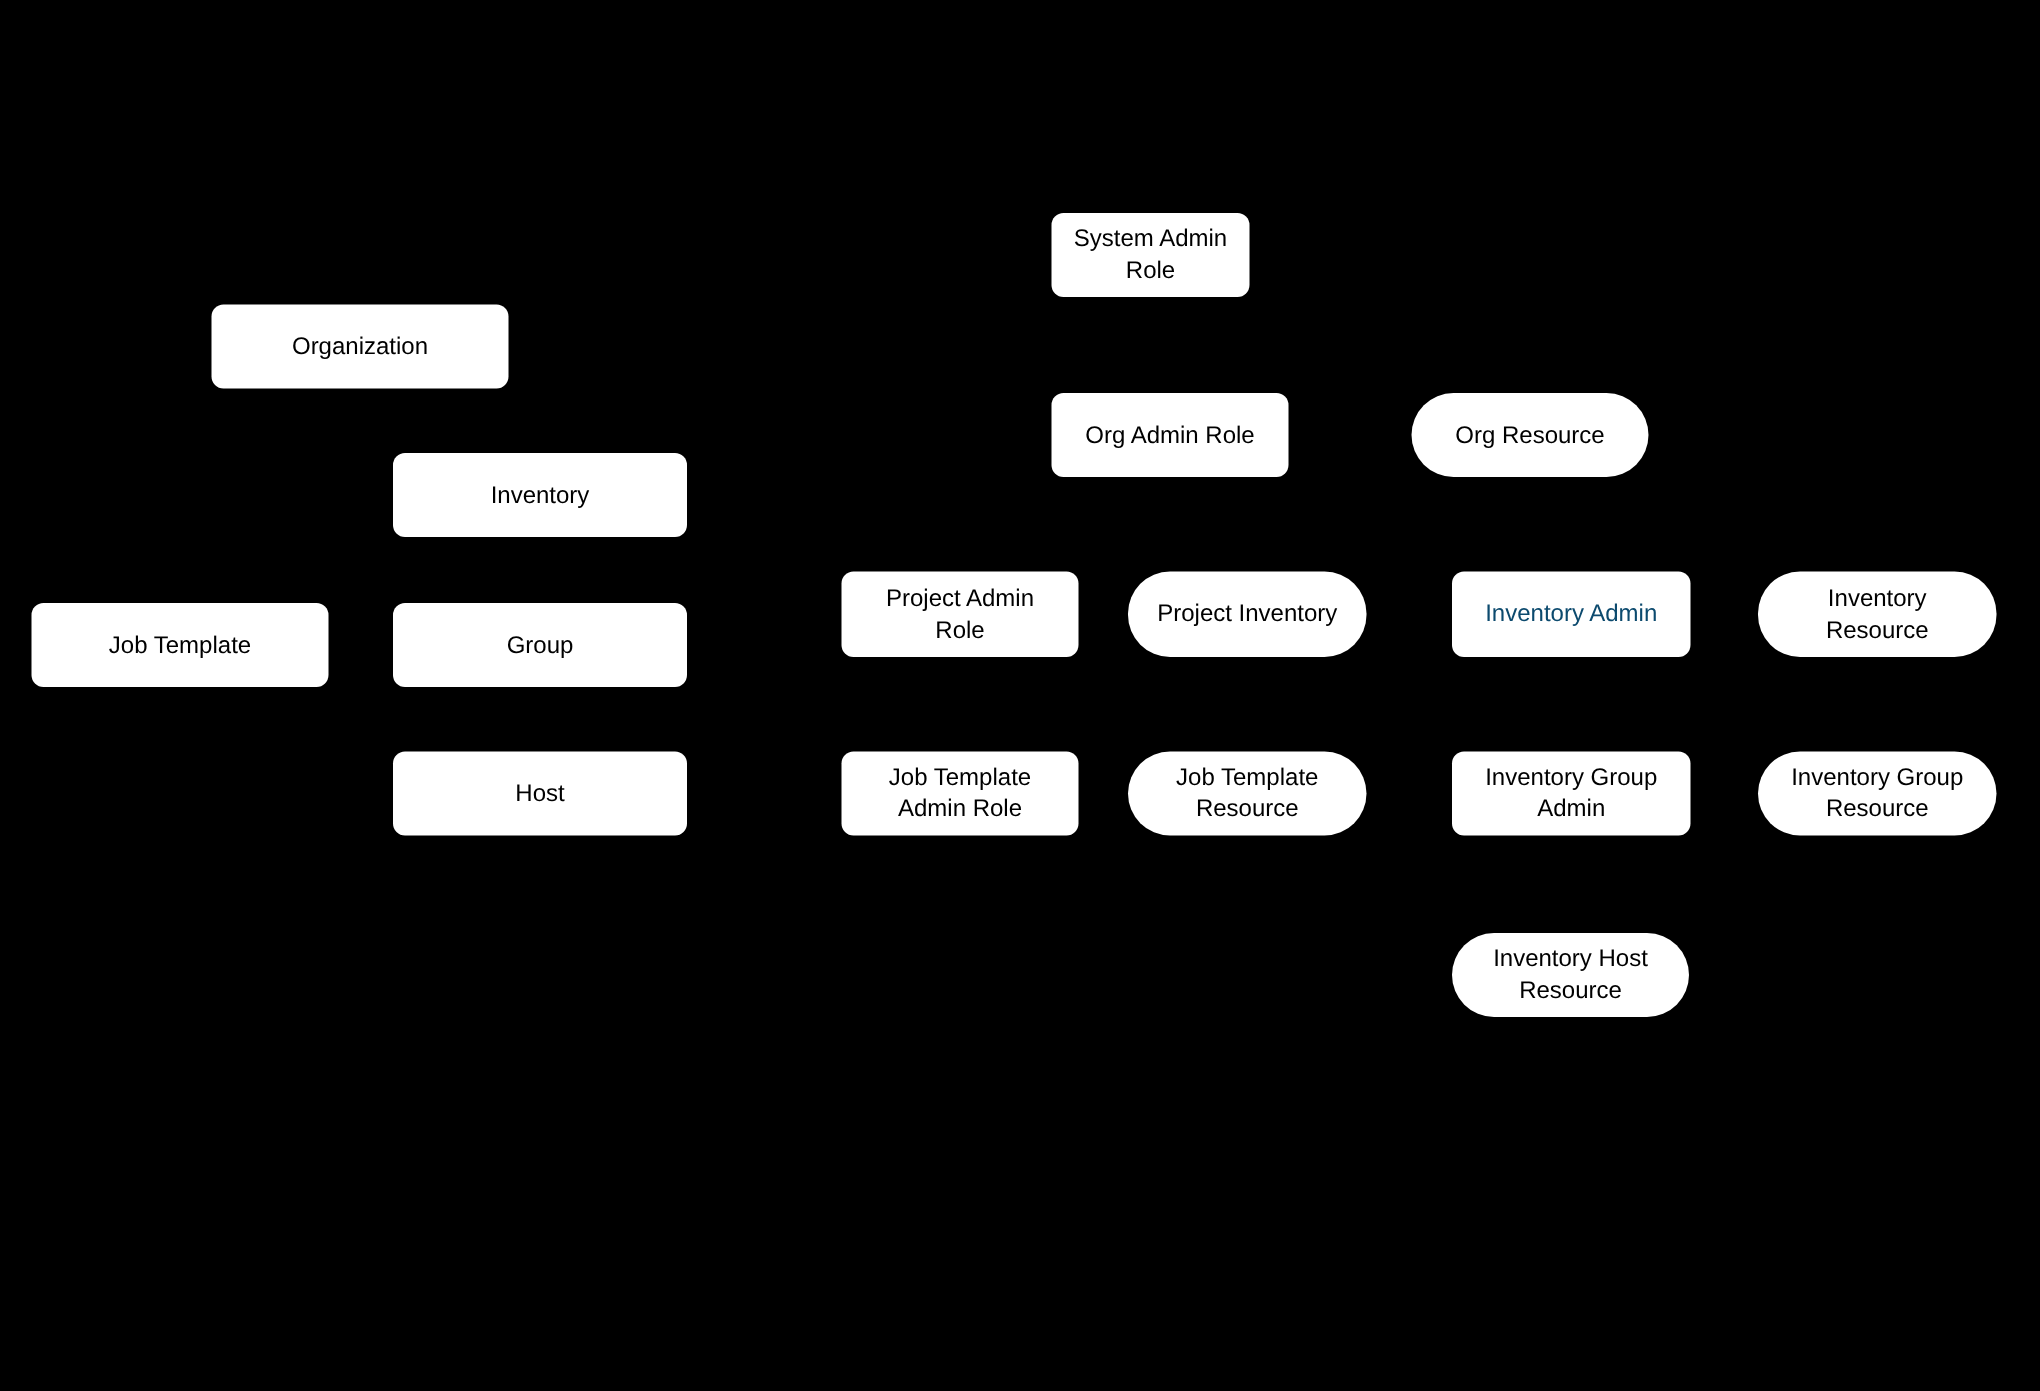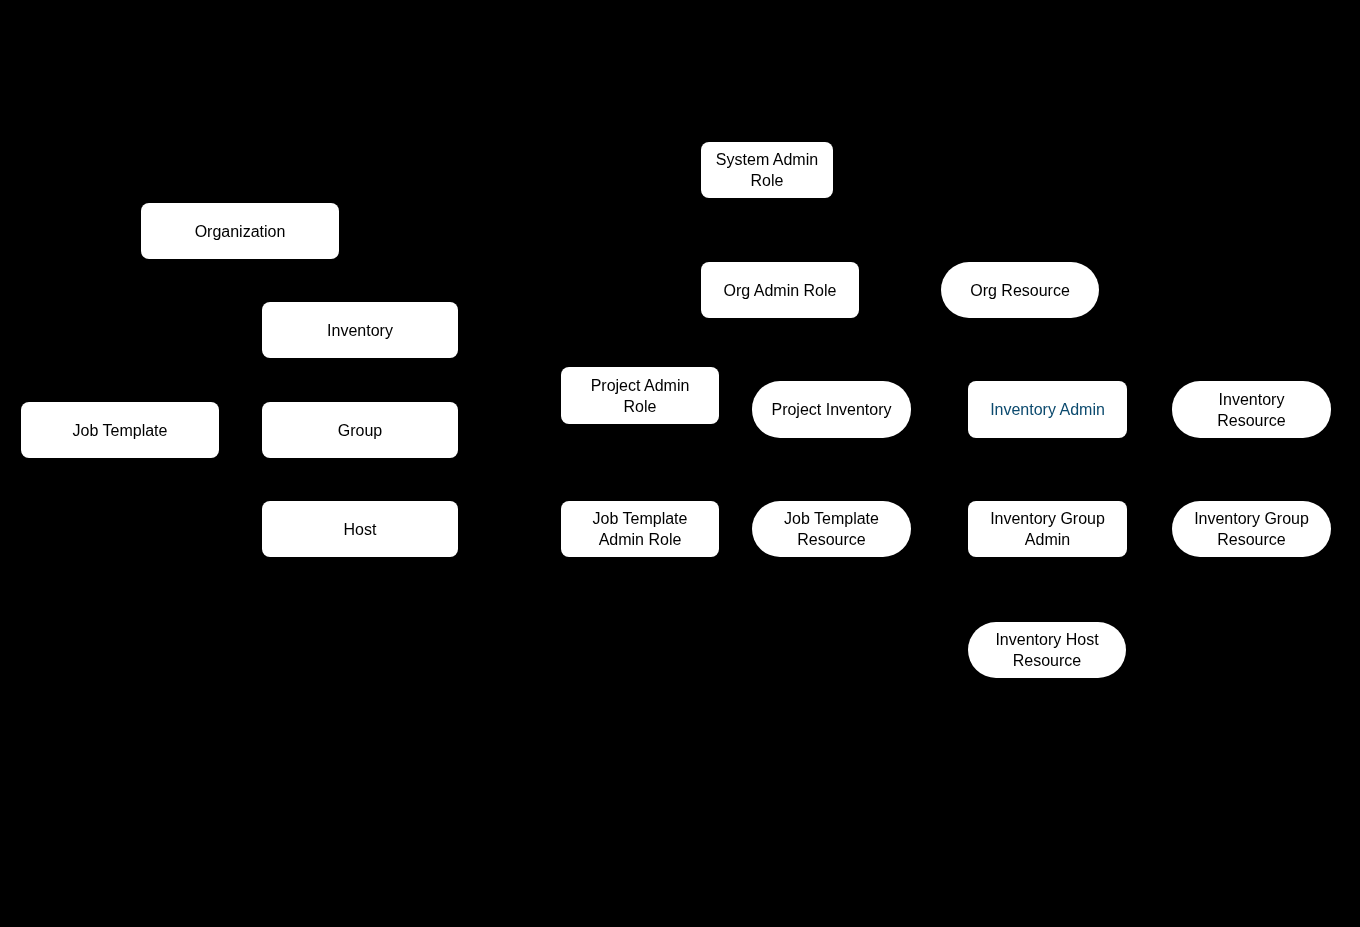--- a/index.html
+++ b/index.html
@@ -45,21 +45,21 @@
 <div id="diagram" style="background: rgb(0, 0, 0);">
     <div class="node rect" style="left: 141px; top: 203px; width: 198px; height: 56px; background: rgb(255, 255, 255); color: rgb(0, 0, 0);">Organization</div>
     <div class="node rect" style="left: 262px; top: 302px; width: 196px; height: 56px; background: rgb(255, 255, 255); color: rgb(0, 0, 0);">Inventory</div>
     <div class="node rect" style="left: 21px; top: 402px; width: 198px; height: 56px; background: rgb(255, 255, 255); color: rgb(0, 0, 0);">Job Template</div>
     <div class="node rect" style="left: 262px; top: 402px; width: 196px; height: 56px; background: rgb(255, 255, 255); color: rgb(0, 0, 0);">Group</div>
     <div class="node rect" style="left: 262px; top: 501px; width: 196px; height: 56px; background: rgb(255, 255, 255); color: rgb(0, 0, 0);">Host</div>
     <div class="node rect" style="left: 701px; top: 142px; width: 132px; height: 56px; background: rgb(255, 255, 255); color: rgb(0, 0, 0);">System Admin
 Role</div>
     <div class="node pill" style="left: 941px; top: 262px; width: 158px; height: 56px; background: rgb(255, 255, 255); color: rgb(0, 0, 0);">Org Resource</div>
     <div class="node rect" style="left: 701px; top: 262px; width: 158px; height: 56px; background: rgb(255, 255, 255); color: rgb(0, 0, 0);">Org Admin Role</div>
-    <div class="node rect" style="left: 561px; top: 367px; width: 158px; height: 57px; background: rgb(255, 255, 255); color: rgb(0, 0, 0);">Project Admin
+    <div class="node rect" style="left: 561px; top: 381px; width: 158px; height: 57px; background: rgb(255, 255, 255); color: rgb(0, 0, 0);">Project Admin
 Role</div>
     <div class="node pill" style="left: 752px; top: 381px; width: 159px; height: 57px; background: rgb(255, 255, 255); color: rgb(0, 0, 0);">Project Inventory</div>
     <div class="node rect" style="left: 968px; top: 381px; width: 159px; height: 57px; background: rgb(255, 255, 255); color: #0c4a6e;">Inventory Admin</div>
     <div class="node pill" style="left: 1172px; top: 381px; width: 159px; height: 57px; background: rgb(255, 255, 255); color: rgb(0, 0, 0);">Inventory
 Resource</div>
     <div class="node rect" style="left: 561px; top: 501px; width: 158px; height: 56px; background: rgb(255, 255, 255); color: rgb(0, 0, 0);">Job Template
 Admin Role</div>
     <div class="node pill" style="left: 752px; top: 501px; width: 159px; height: 56px; background: rgb(255, 255, 255); color: rgb(0, 0, 0);">Job Template
 Resource</div>
     <div class="node rect" style="left: 968px; top: 501px; width: 159px; height: 56px; background: rgb(255, 255, 255); color: rgb(0, 0, 0);">Inventory Group

